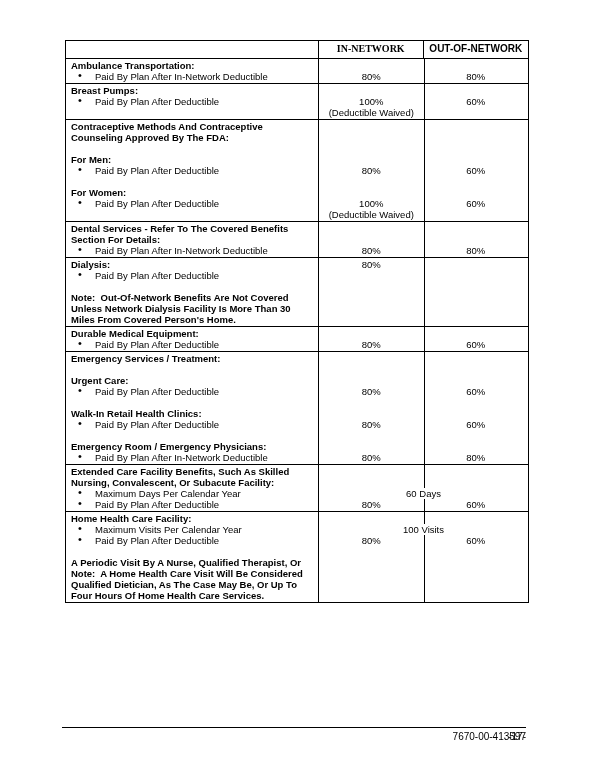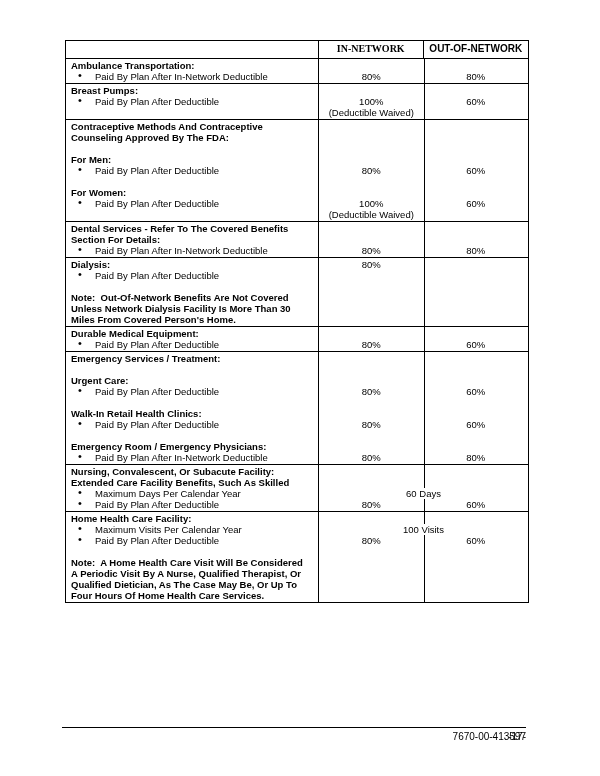--- a/index.html
+++ b/index.html
@@ -315,22 +315,22 @@
               <span class="vcell">&nbsp;</span>
             </div>
             <div class="vline">
               <span class="vcell">80%</span>
               <span class="vcell">80%</span>
             </div>
           </div>
         </div>
         <div class="brow">
           <div class="desc-cell">
+            <div class="dline heading">Extended Care Facility Benefits, Such As Skilled</div>
             <div class="dline heading">Nursing, Convalescent, Or Subacute Facility:</div>
-            <div class="dline heading">Extended Care Facility Benefits, Such As Skilled</div>
             <div class="dline bullet"><span class="bl">•</span><span class="bt">Maximum Days Per Calendar Year</span></div>
             <div class="dline bullet"><span class="bl">•</span><span class="bt">Paid By Plan After Deductible</span></div>
           </div>
           <div class="vals-cell">
             <div class="vline">
               <span class="vcell">&nbsp;</span>
               <span class="vcell">&nbsp;</span>
             </div>
             <div class="vline">
               <span class="vcell">&nbsp;</span>
@@ -342,22 +342,22 @@
               <span class="vcell">60%</span>
             </div>
           </div>
         </div>
         <div class="brow">
           <div class="desc-cell">
             <div class="dline heading">Home Health Care Facility:</div>
             <div class="dline bullet"><span class="bl">•</span><span class="bt">Maximum Visits Per Calendar Year</span></div>
             <div class="dline bullet"><span class="bl">•</span><span class="bt">Paid By Plan After Deductible</span></div>
             <div class="dline blank">&nbsp;</div>
+            <div class="dline note">A Periodic Visit By A Nurse, Qualified Therapist, Or</div>
             <div class="dline note">Note:  A Home Health Care Visit Will Be Considered</div>
-            <div class="dline note">A Periodic Visit By A Nurse, Qualified Therapist, Or</div>
             <div class="dline note">Qualified Dietician, As The Case May Be, Or Up To</div>
             <div class="dline note">Four Hours Of Home Health Care Services.</div>
           </div>
           <div class="vals-cell">
             <div class="vline">
               <span class="vcell">&nbsp;</span>
               <span class="vcell">&nbsp;</span>
             </div>
             <div class="vline vspan"><span class="sp">100 Visits</span></div>
             <div class="vline">

